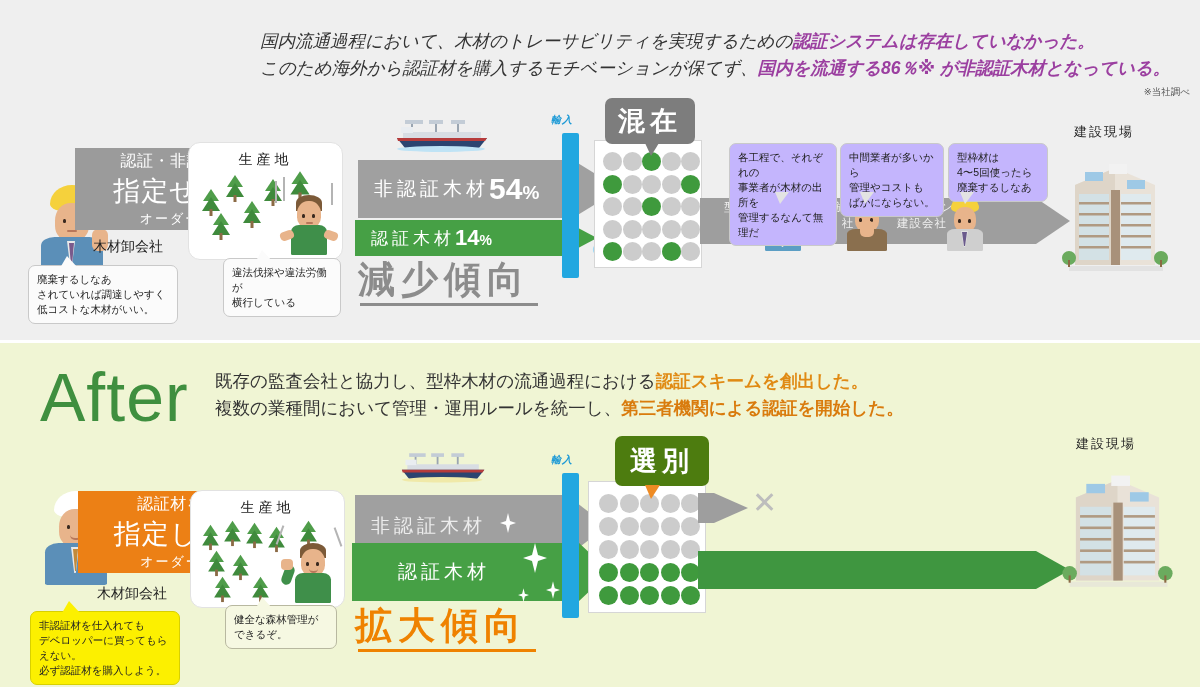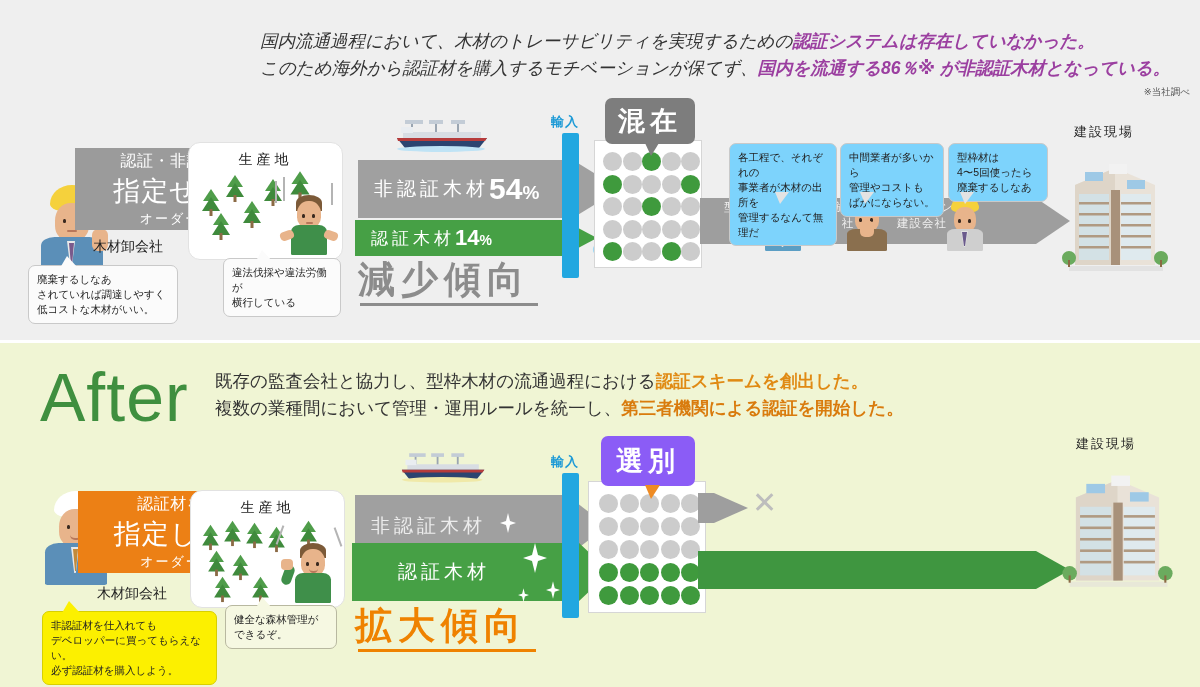--- a/index.html
+++ b/index.html
@@ -50,21 +50,21 @@
   .p-helmet { position: absolute; border-radius: 50% 50% 42% 42% / 70% 70% 30% 30%; }
   .p-head   { position: absolute; background: #e8b48b; border-radius: 46% 46% 40% 40%; }
   .p-body   { position: absolute; border-radius: 22% 22% 4% 4%; }
   .p-eye    { position: absolute; width: 3px; height: 4px; background: #3b2a20;
               border-radius: 40%; }
 
   
   .bubble { position: absolute; font-size: 10.5px; line-height: 1.42;
             padding: 6px 8px; border-radius: 7px; color: #222; }
   .bub-white { background: #fbfbfb; border: 1px solid #c9c9c9; }
-  .bub-gray  { background: #7dd3fc; border: 1px solid #c9c9c9; }
+  .bub-gray  { background: #c4b5fd; border: 1px solid #c9c9c9; }
   .bub-yellow{ background: #fcf000; border: 1px solid #d8d000; }
   .bub-pale  { background: #f6f8e2; border: 1px solid #b8b8a0; }
   .bub-tail { position: absolute; width: 0; height: 0; }
 
   
   .prod-card { position: absolute; background: #fff; border-radius: 12px;
                border: 1px solid #e2e2e2; }
   .prod-title { position: absolute; width: 100%; text-align: center;
                 top: 8px; font-size: 14px; letter-spacing: 4px; color: #222; }
 
@@ -81,36 +81,36 @@
       clip-path: polygon(0 0, 88% 0, 100% 50%, 88% 100%, 0 100%); }
   .pa-txt { font-size: 19px; letter-spacing: 4px; padding-left: 16px; }
   .pa-num { font-size: 30px; font-weight: bold; letter-spacing: 0; }
   .pa-num small { font-size: 19px; }
 
   .trend { position: absolute; font-size: 37px; letter-spacing: 6px;
            font-weight: bold; }
   .trend-under { position: absolute; height: 3px; }
 
   
-  .imp-label { position: absolute; font-size: 13px; color: #1d9ad6;
-               font-weight: bold; letter-spacing: 1px; }
+  .imp-label { position: absolute; font-size: 10px; color: #1d9ad6;
+               font-weight: bold; letter-spacing: 1px; font-style: italic; }
   .imp-bar { position: absolute; background: #22a7e0; border-radius: 2px; }
 
   
   .sheet { position: absolute; background: #fff; border: 1px solid #d6d6d6; }
   .dot { position: absolute; width: 19px; height: 19px; border-radius: 50%; }
   .dot-gray  { background: #cccccc; }
   .dot-green { background: #3f9a3d; }
 
   
   .tag { position: absolute; color: #fff; border-radius: 7px;
          display: flex; align-items: center; justify-content: center;
          font-size: 27px; letter-spacing: 5px; font-weight: bold; }
   .tag-gray { background: #7d7d7d; }
-  .tag-orange { background: #8b5cf6; }
+  .tag-orange { background: #4d7c0f; margin-left: 14px; }
   .tag-tail { position: absolute; width: 0; height: 0; }
 
   
   .band { position: absolute;
      clip-path: polygon(0 0, calc(100% - 34px) 0, 100% 50%, calc(100% - 34px) 100%, 0 100%); }
   .band-gray  { background: #9e9e9e; }
   .band-green { background: #3f9640; }
 
   .site-label { position: absolute; font-size: 13px; letter-spacing: 2px;
                 color: #222; }
@@ -447,21 +447,21 @@
     </div>
 
     <div class="order-arrow oa-shape-orange" style="left:78px; top:148px; width:185px; height:82px;">
       <div class="oa-l1">認証材を</div>
       <div class="oa-l2">指定して</div>
       <div class="oa-l3">オーダー</div>
     </div>
 
     <div class="co-label" style="left:97px; top:242px;">木材卸会社</div>
 
-    <div class="bubble bub-yellow" style="left:30px; top:268px; width:175px; white-space:pre-line;margin-left:12px;">非認証材を仕入れても
+    <div class="bubble bub-yellow" style="left:30px; top:268px; width:150px; white-space:pre-line;">非認証材を仕入れても
 デベロッパーに買ってもらえない。
 必ず認証材を購入しよう。</div>
     <div class="bub-tail" style="left:62px; top:258px;
          border-left:7px solid transparent; border-right:11px solid transparent;
          border-bottom:12px solid #fcf000;"></div>
 
     <div class="prod-card" style="left:190px; top:147px; width:155px; height:118px;">
       <div class="prod-title">生産地</div>
       <div class="tree" style="left:10px;top:32px;">
         <svg width="19" height="28" viewBox="0 0 20 30">

